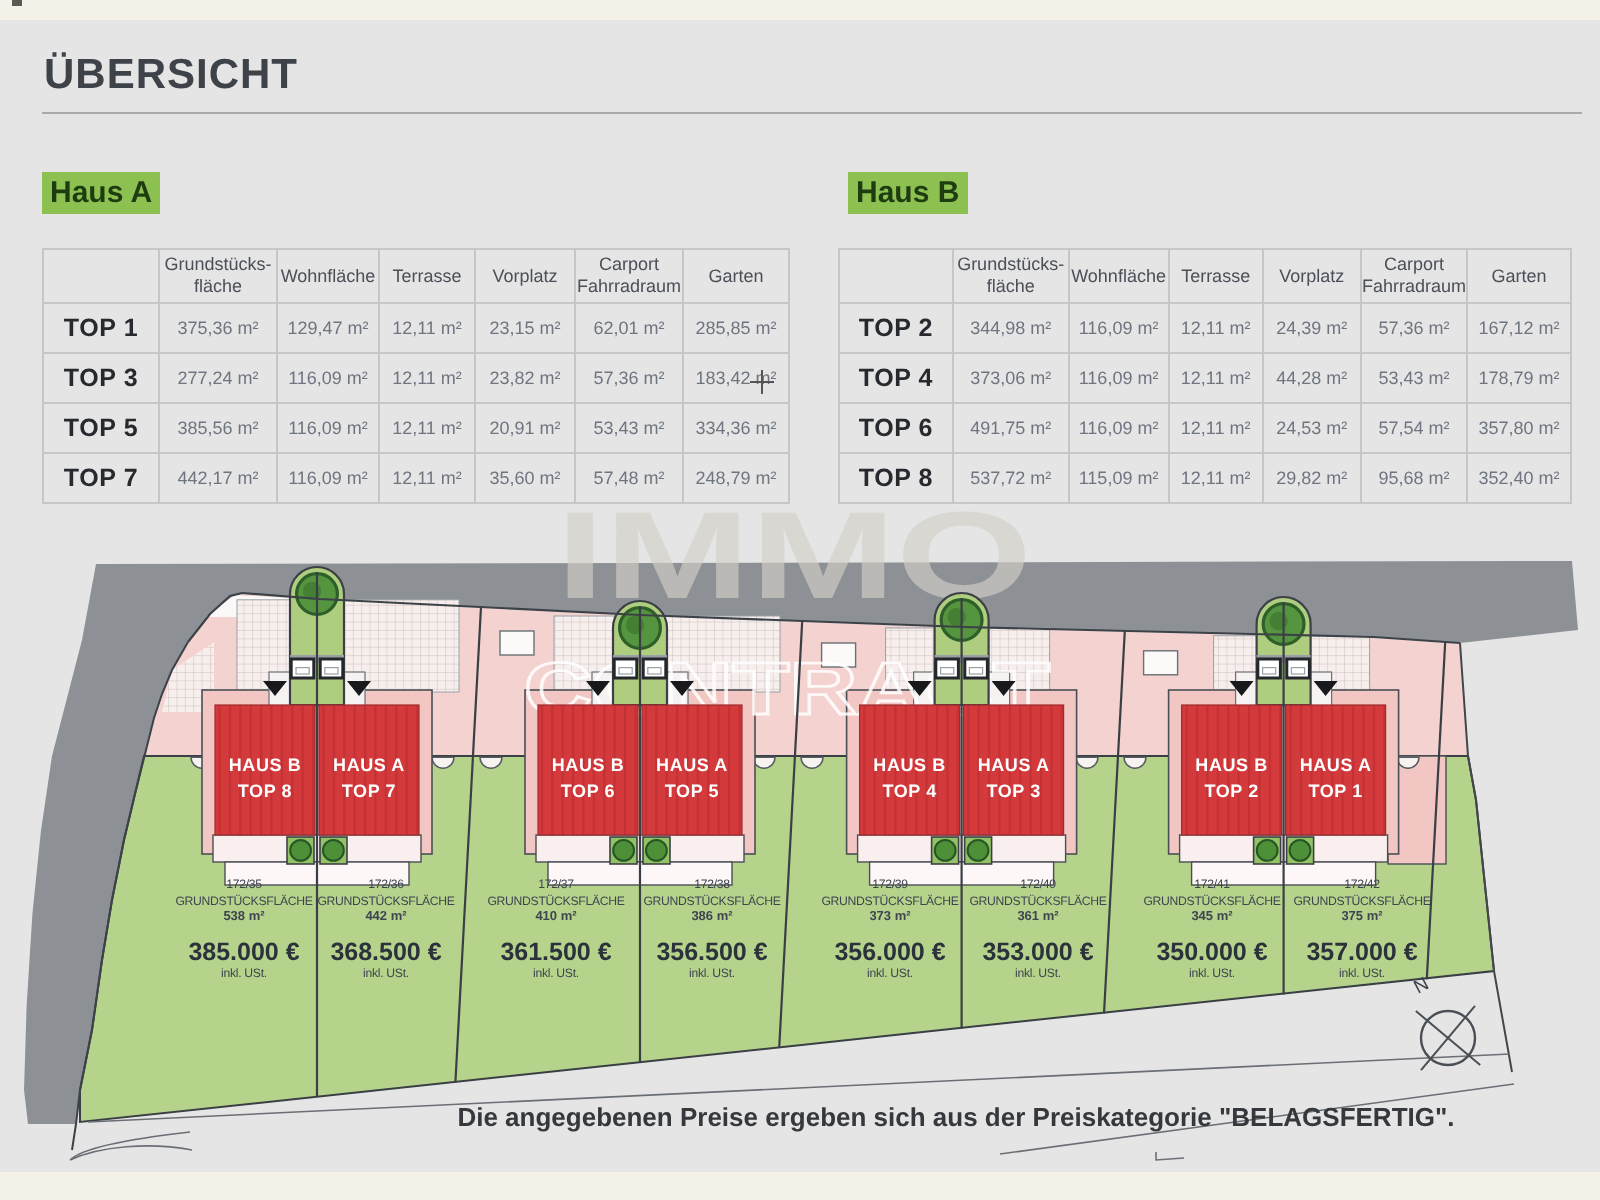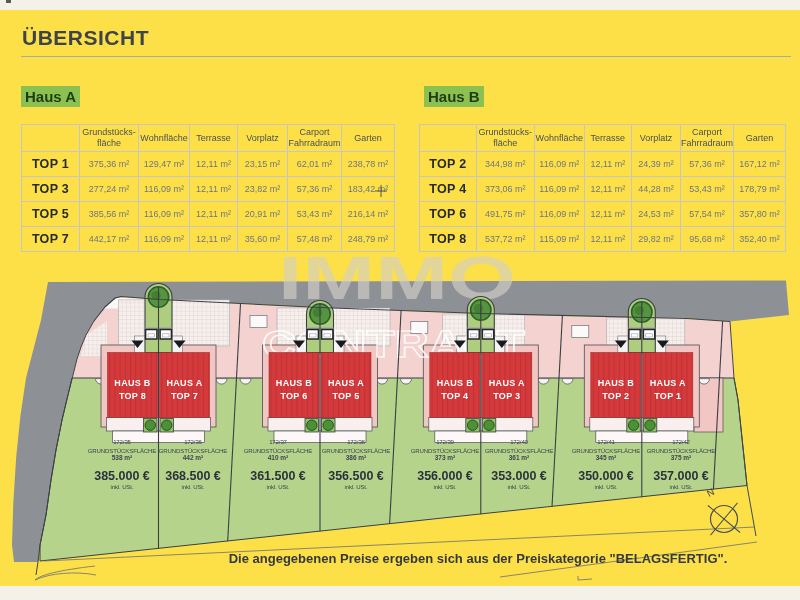--- a/index.html
+++ b/index.html
@@ -1,16 +1,16 @@
 <!DOCTYPE html>
 <html><head><meta charset="utf-8">
 <style>
 html,body{margin:0;padding:0;}
 body{width:800px;height:600px;overflow:hidden;background:#ffffff;font-family:"Liberation Sans",sans-serif;}
-.page{position:relative;width:800px;height:600px;background:#fde047;}
+.page{position:relative;width:800px;height:600px;background:#e5e5e5;}
 .strip{position:absolute;left:0;width:800px;background:#f4f1e8;}
 .title{position:absolute;left:22px;top:26px;font-size:21px;font-weight:bold;color:#3e4349;letter-spacing:0.5px;}
 .rule{position:absolute;left:21px;top:56px;width:770px;height:1px;background:#a7aaac;}
 .badge{position:absolute;top:86px;height:21px;line-height:21px;padding:0 4px;background:#8cc152;color:#1e3c10;font-size:15px;font-weight:bold;}
 .dt{position:absolute;top:124px;border-collapse:collapse;table-layout:fixed;font-size:9px;color:#6f7580;}
 .dt td{border:1px solid #c6c6c6;text-align:center;padding:0;height:24px;line-height:11px;}
 .dt tr.hd td{height:26px;color:#4a4f58;}
 .dt td.top{font-size:12.5px;font-weight:bold;color:#26292e;letter-spacing:0.3px;}
 .plan{position:absolute;left:0;top:0;}
 .hl{font-family:"Liberation Sans",sans-serif;font-size:9px;font-weight:bold;fill:#ffffff;text-anchor:middle;letter-spacing:0.3px;}
@@ -54,39 +54,39 @@
           <td>Carport<br>Fahrradraum</td>
           <td>Garten</td>
         </tr>
 <tr>
           <td class="top">TOP 1</td>
           <td>375,36 m²</td>
           <td>129,47 m²</td>
           <td>12,11 m²</td>
           <td>23,15 m²</td>
           <td>62,01 m²</td>
-          <td>238,78 m²</td>
+          <td>285,85 m²</td>
         </tr>
 <tr>
           <td class="top">TOP 3</td>
           <td>277,24 m²</td>
           <td>116,09 m²</td>
           <td>12,11 m²</td>
           <td>23,82 m²</td>
           <td>57,36 m²</td>
           <td>183,42 m²</td>
         </tr>
 <tr>
           <td class="top">TOP 5</td>
           <td>385,56 m²</td>
           <td>116,09 m²</td>
           <td>12,11 m²</td>
           <td>20,91 m²</td>
           <td>53,43 m²</td>
-          <td>216,14 m²</td>
+          <td>334,36 m²</td>
         </tr>
 <tr>
           <td class="top">TOP 7</td>
           <td>442,17 m²</td>
           <td>116,09 m²</td>
           <td>12,11 m²</td>
           <td>35,60 m²</td>
           <td>57,48 m²</td>
           <td>248,79 m²</td>
         </tr>

